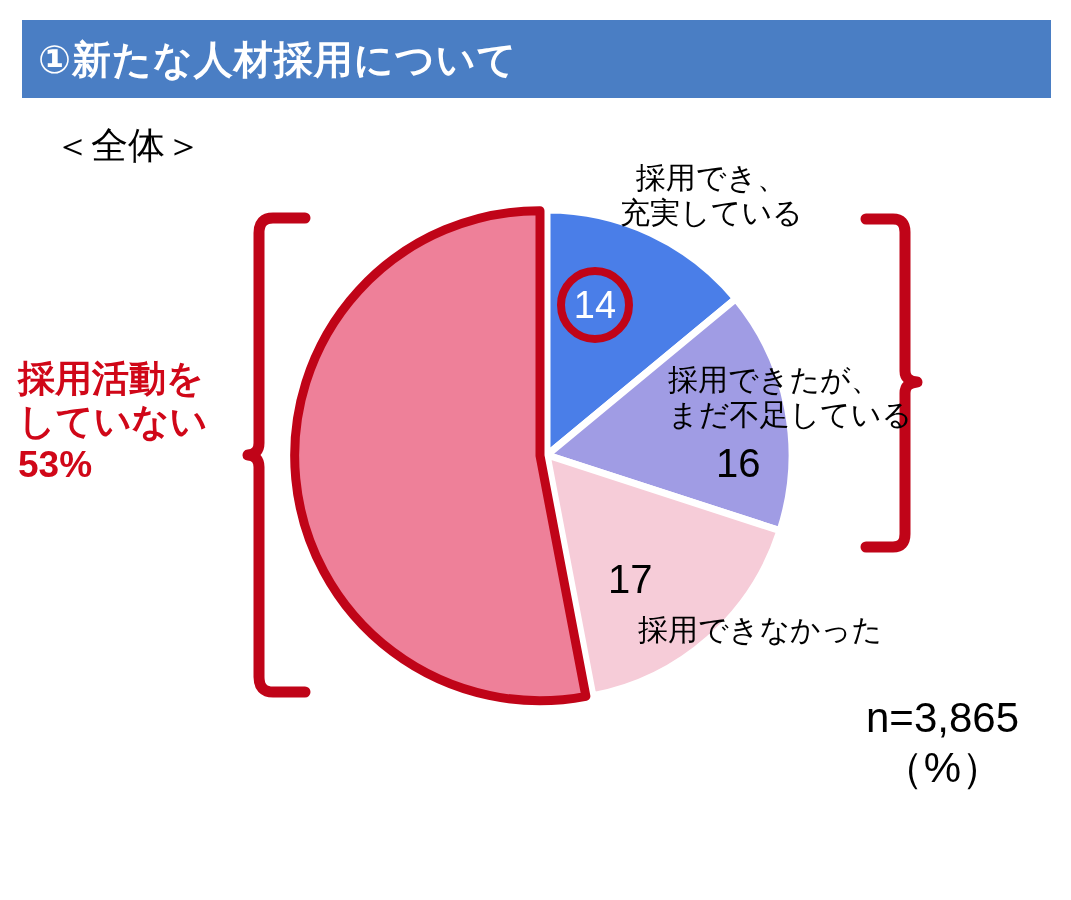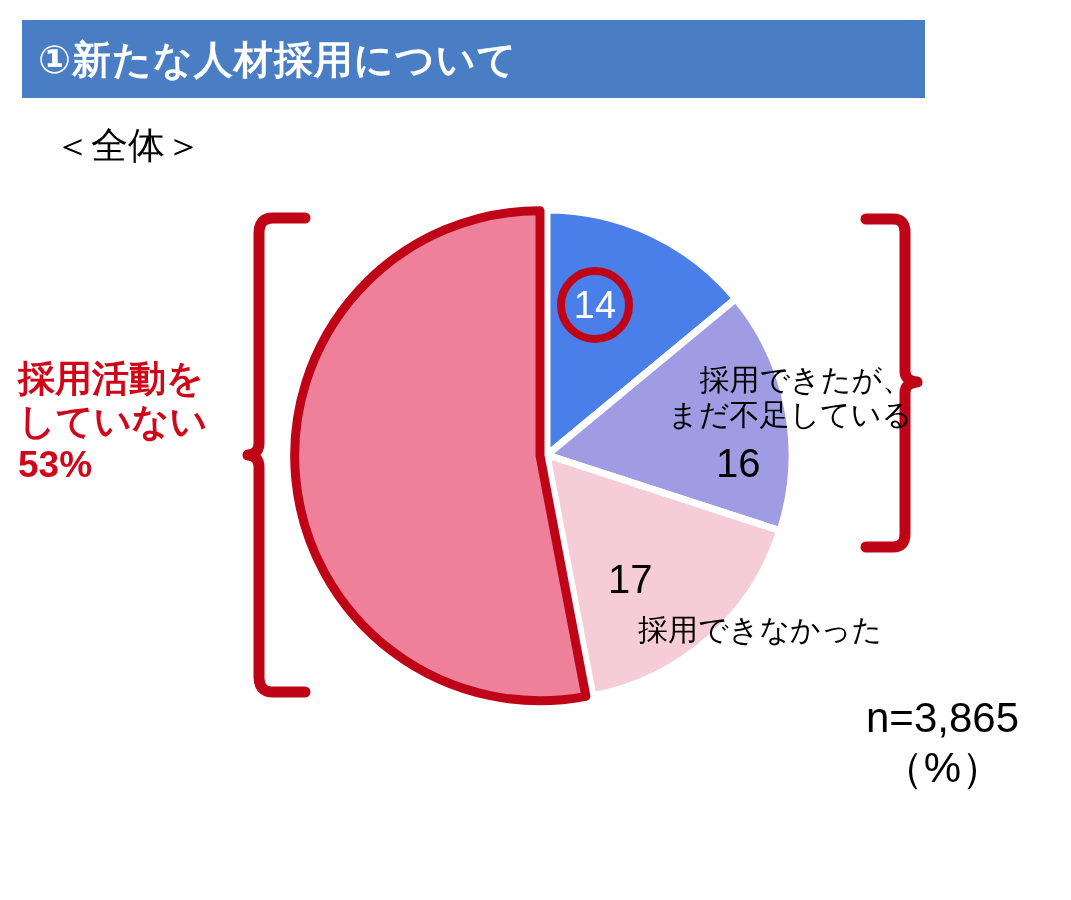--- a/index.html
+++ b/index.html
@@ -14,21 +14,21 @@
     overflow: hidden;
     font-family: "Liberation Sans", "DejaVu Sans", sans-serif;
     color: #000000;
   }
 
   
   #header-bar {
     position: absolute;
     left: 22px;
     top: 20px;
-    width: 903px;
+    width: 1029px;
     height: 78px;
     background: #4a7ec4;
     box-sizing: border-box;
   }
   #header-title {
     position: absolute;
     left: 16px;
     top: 50%;
     transform: translateY(-50%);
     color: #ffffff;
@@ -76,21 +76,21 @@
   #label-fulfilled {
     left: 620px;
     top: 160px;
     font-size: 30px;
     text-align: center;
   }
   #label-insufficient {
     left: 668px;
     top: 362px;
     font-size: 30px;
-    text-align: right;
+    text-align: left;
   }
   #value-insufficient {
     left: 716px;
     top: 440px;
     font-size: 40px;
     text-align: center;
   }
   #value-not-hired {
     left: 608px;
     top: 538px;
@@ -196,20 +196,24 @@
              L 893 219
              Q 905 219 905 232
              L 905 371
              Q 905 381 917 382
              Q 905 383 905 393
              L 905 534
              Q 905 547 893 547
              L 866 547" fill="none" stroke="#c00418" stroke-width="11" stroke-linecap="round" stroke-linejoin="round"></path>
   </svg>
 
+  <div class="chart-label" id="label-fulfilled">
+    <div>採用でき、</div>
+    <div>充実している</div>
+  </div>
 
   <div id="value-fulfilled">
     <span>14</span>
   </div>
 
   <div class="chart-label" id="label-insufficient">
     <div>採用できたが、</div>
     <div>まだ不足している</div>
   </div>
 

